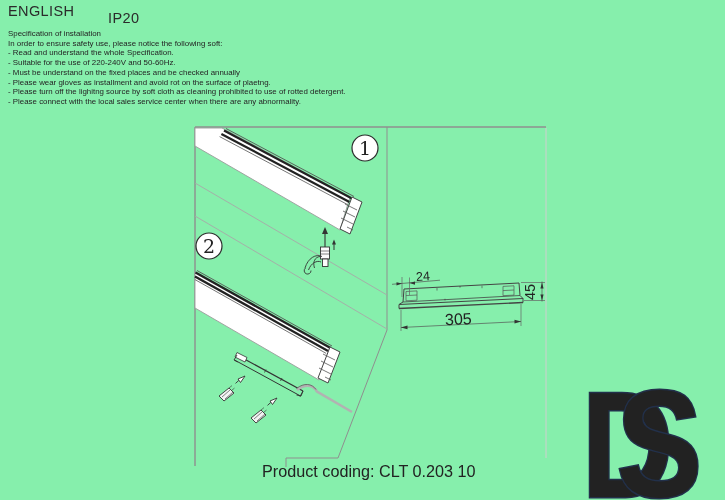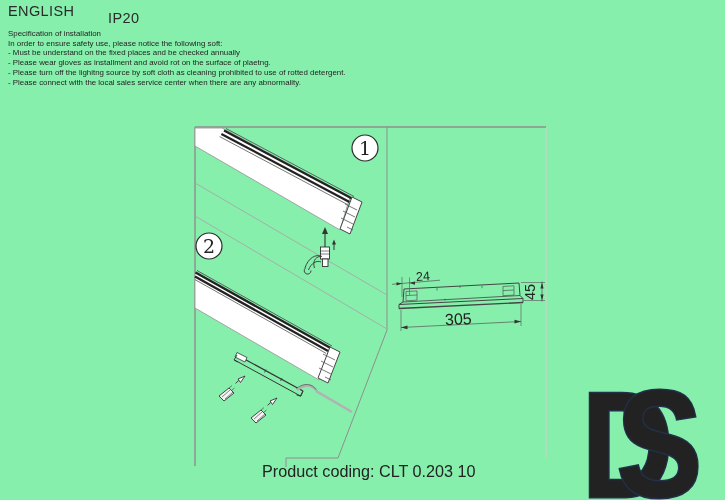--- a/index.html
+++ b/index.html
@@ -21,20 +21,22 @@
 <div class="page">
 
   <div class="hdr">
     <span class="lang">ENGLISH</span>
     <span class="ip">IP20</span>
   </div>
 
   <div class="spec">
     <div>Specification of installation</div>
     <div>In order to ensure safety use, please notice the following soft:</div>
+    <div>- Read and understand the whole Specification.</div>
+    <div>- Suitable for the use of 220-240V and 50-60Hz.</div>
     <div>- Must be understand on the fixed places and be checked annually</div>
     <div>- Please wear gloves as installment and avoid rot on the surface of plaetng.</div>
     <div>- Please turn off the lighitng source by soft cloth as cleaning prohibited to use of rotted detergent.</div>
     <div>- Please connect with the local sales service center when there are any abnormality.</div>
   </div>
 
   <svg width="725" height="500" viewBox="0 0 725 500" style="position:absolute;left:0;top:0;">
 
     <g stroke="#8f8f8f" fill="none">
       <path d="M195,127 H546" stroke-width="1.6"></path>

